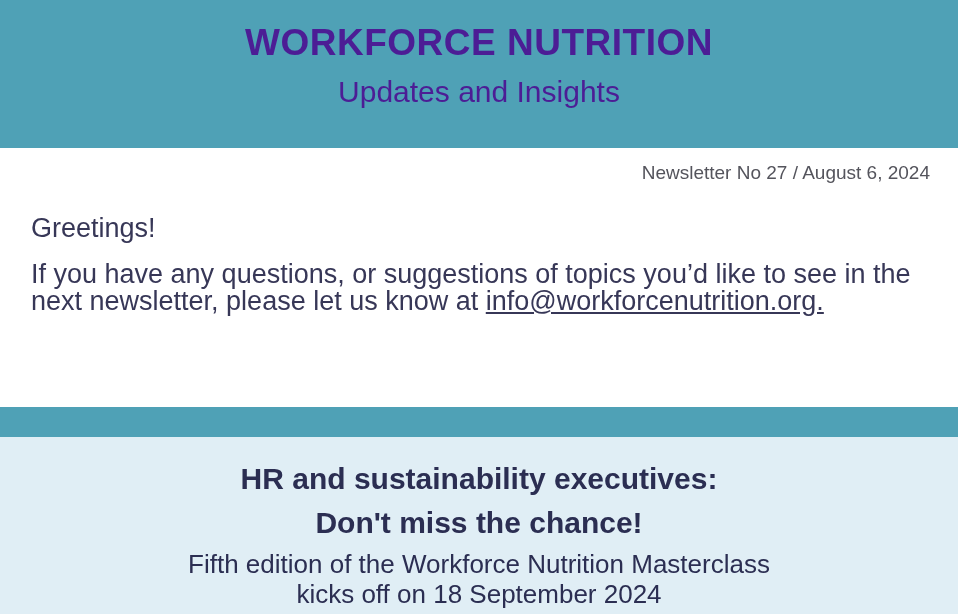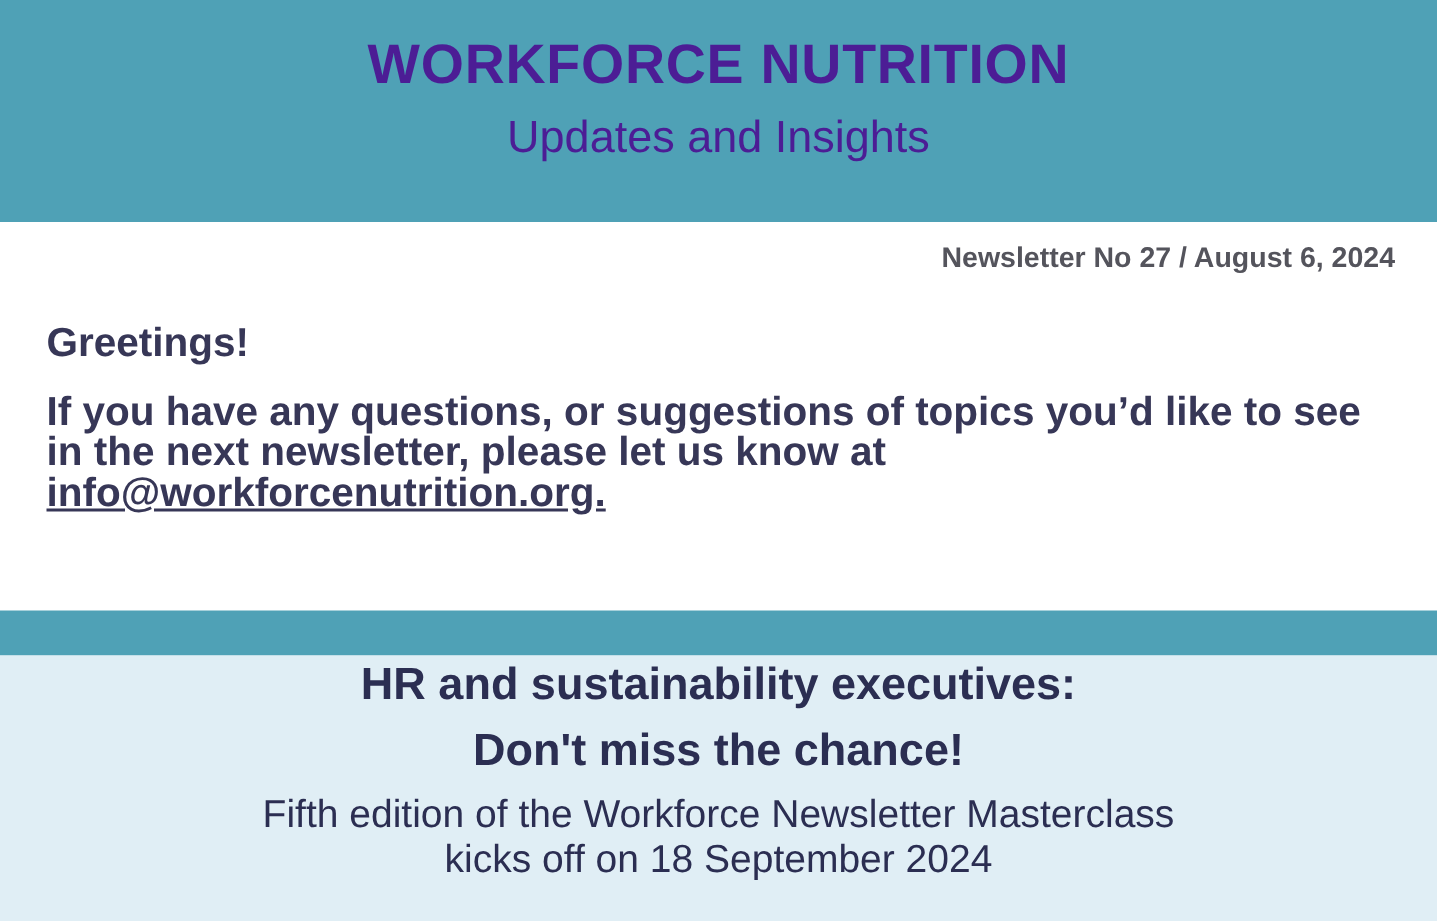--- a/index.html
+++ b/index.html
@@ -41,21 +41,20 @@
   }
 
   
   .intro {
     box-sizing: border-box;
     width: 958px;
     height: 259px;
     background: #ffffff;
     padding: 14px 28px 0 31px;
     color: #373757;
-    font-weight: bold;
   }
   .meta-line {
     font-size: 19px;
     line-height: 22px;
     text-align: right;
     color: #54545C;
     margin: 0;
   }
   .intro p {
     font-size: 27px;
@@ -79,20 +78,21 @@
   }
 
   
   .feature {
     box-sizing: border-box;
     width: 958px;
     height: 177px;
     background: #E0EEF5;
     text-align: center;
     color: #2B2E52;
+    padding-top: 22px;
   }
   .feature-heading {
     margin: 0;
     font-size: 30px;
     font-weight: bold;
     line-height: 40px;
   }
   .feature-heading2 {
     margin: 4px 0 0 0;
     font-size: 30px;
@@ -124,17 +124,17 @@
 
 
     <p class="p-contact"><span>If you have any questions, or suggestions of topics you’d like to see in the next newsletter, please let us know at </span><a class="email-link">info@workforcenutrition.org.</a></p>
   </section>
 
   <div class="divider"></div>
 
   <section class="feature">
     <h2 class="feature-heading">HR and sustainability executives:</h2>
     <h2 class="feature-heading2">Don't miss the chance!</h2>
-    <p class="feature-body first">Fifth edition of the Workforce Newsletter Masterclass</p>
+    <p class="feature-body first">Fifth edition of the Workforce Nutrition Masterclass</p>
     <p class="feature-body">kicks off on 18 September 2024</p>
   </section>
 
 </div>
 
 </body></html>

